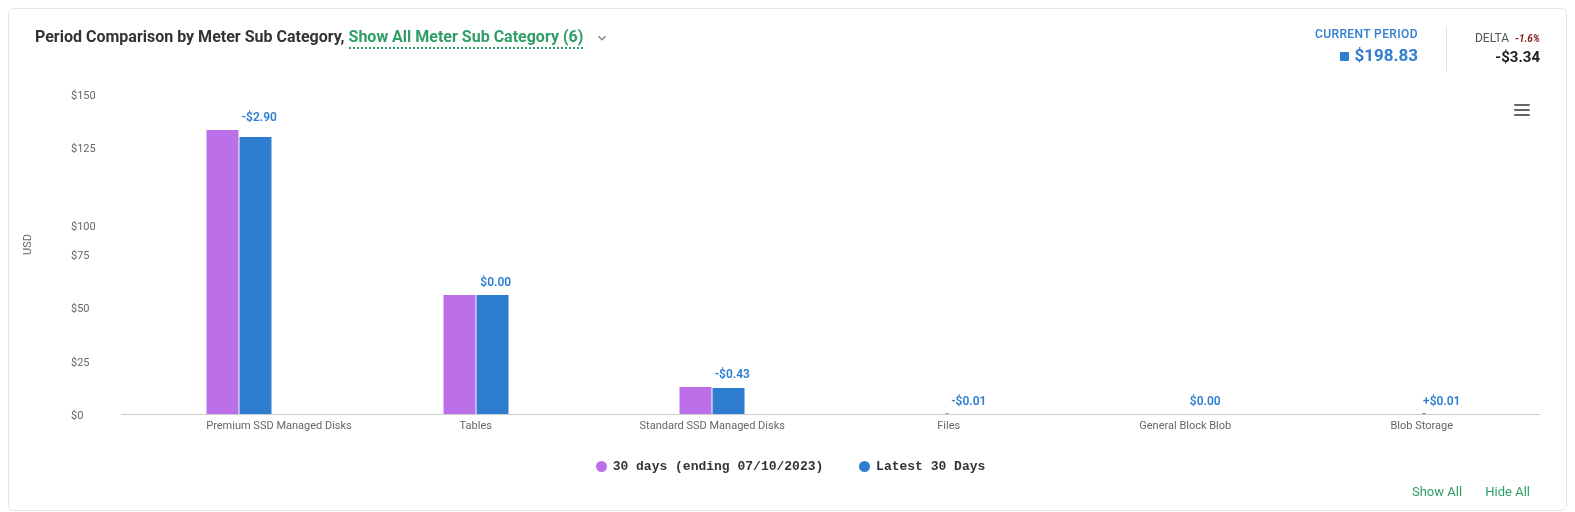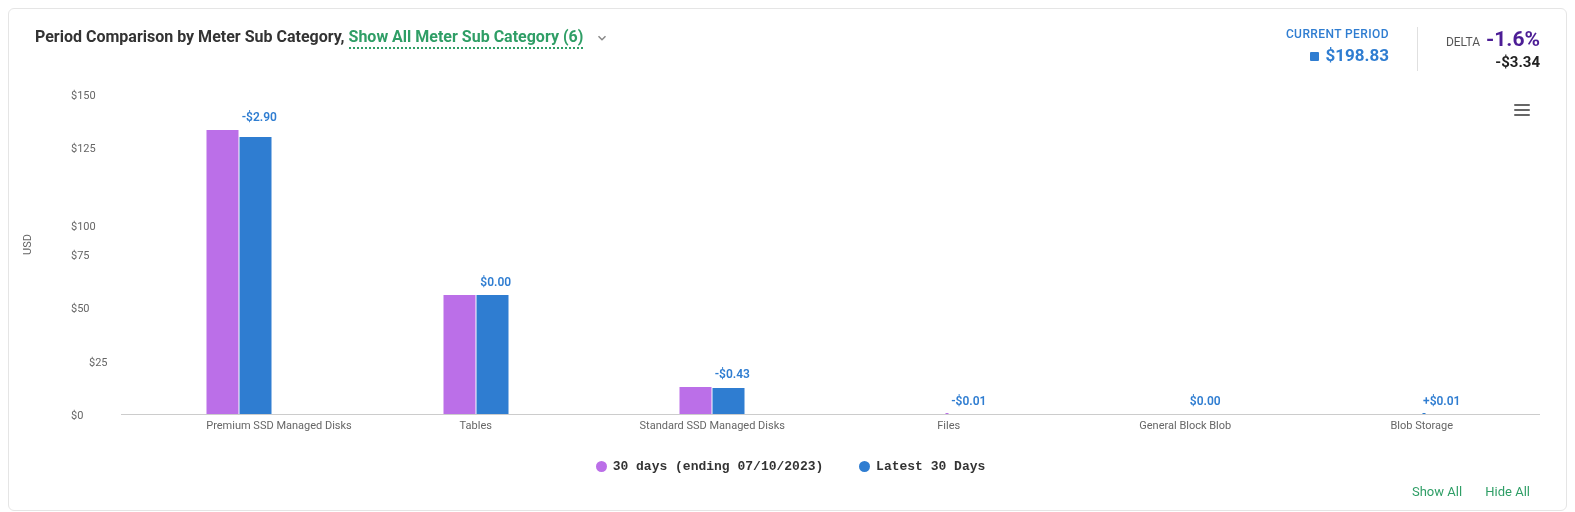--- a/index.html
+++ b/index.html
@@ -27,21 +27,21 @@
   .summary-label.current { color: #2f7dd1; }
   .summary-value { font-size: 17px; font-weight: 700; margin-top: 4px; }
   .summary-value.previous { color: #bb6fe8; }
   .summary-value.current { color: #2f7dd1; }
   .sq { display:inline-block; width:9px; height:9px; margin-right:6px; vertical-align: middle; border-radius:1px;}
   .sq.p { background:#bb6fe8; }
   .sq.c { background:#2f7dd1; }
   .divider { width:1px; background:#e0e0e0; height:44px; }
   .delta-col { text-align:right; }
   .delta-label { font-size:12px; color:#555; display:inline; margin-right:6px;}
-  .delta-pct { font-size:21px; font-weight:700; color:#4c1d95; display:inline;}
+  .delta-pct { font-size:10px; font-weight:700; color:#7f1d1d; display:inline;font-style:italic;}
   .delta-amt { font-size:15px; font-weight:700; color:#222; margin-top:2px;}
   .menu-icon { position:absolute; right:36px; top:92px; cursor:pointer; color:#555; }
   .menu-icon div { width:16px; height:2px; background:#666; margin:3px 0; border-radius:1px;}
   .chart-area { position:relative; margin-top:24px; margin-left:6px; height:360px; }
   .chart-inner { position:relative; height:320px; }
   .y-axis-label {
     position:absolute; left:-20px; top:160px; transform: rotate(-90deg); transform-origin: left top;
     font-size:11px; color:#666;
   }
   .y-tick { position:absolute; left:0; font-size:11px; color:#666; transform: translateY(-50%); }
@@ -92,21 +92,21 @@
       <div></div>
       <div></div>
       <div></div>
     </div>
 
   <div class="chart-area">
     <div class="y-axis-label">USD</div>
     <div class="chart-inner">
       <div id="yticks">
           <div class="y-tick" style="top: 320px; left: 30px;">$0</div>
-          <div class="y-tick" style="top: 266.667px; left: 48px;">$25</div>
+          <div class="y-tick" style="top: 266.667px; left: 30px;">$25</div>
           <div class="y-tick" style="top: 213.333px; left: 30px;">$50</div>
           <div class="y-tick" style="top: 160px; left: 30px;">$75</div>
           <div class="y-tick" style="top: 106.667px; left: 30px; margin-top: 24px;">$100</div>
           <div class="y-tick" style="top: 53.3333px; left: 30px;">$125</div>
           <div class="y-tick" style="top: 0px; left: 30px;">$150</div>
         </div>
       <div class="plot" id="plot">
           <div class="bar-group" style="left: 118.25px;">
             <div class="bar p" style="height: 283.52px;"></div>
             <div class="bar c" style="height: 277.333px;"></div>

